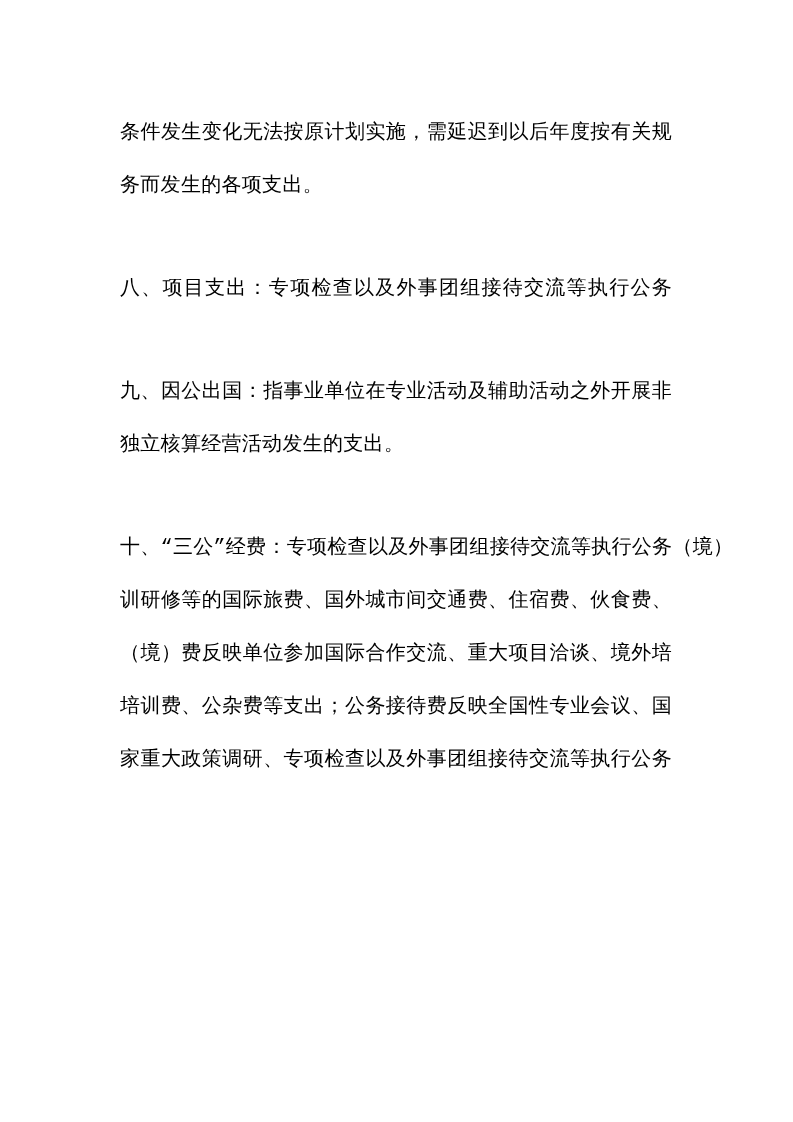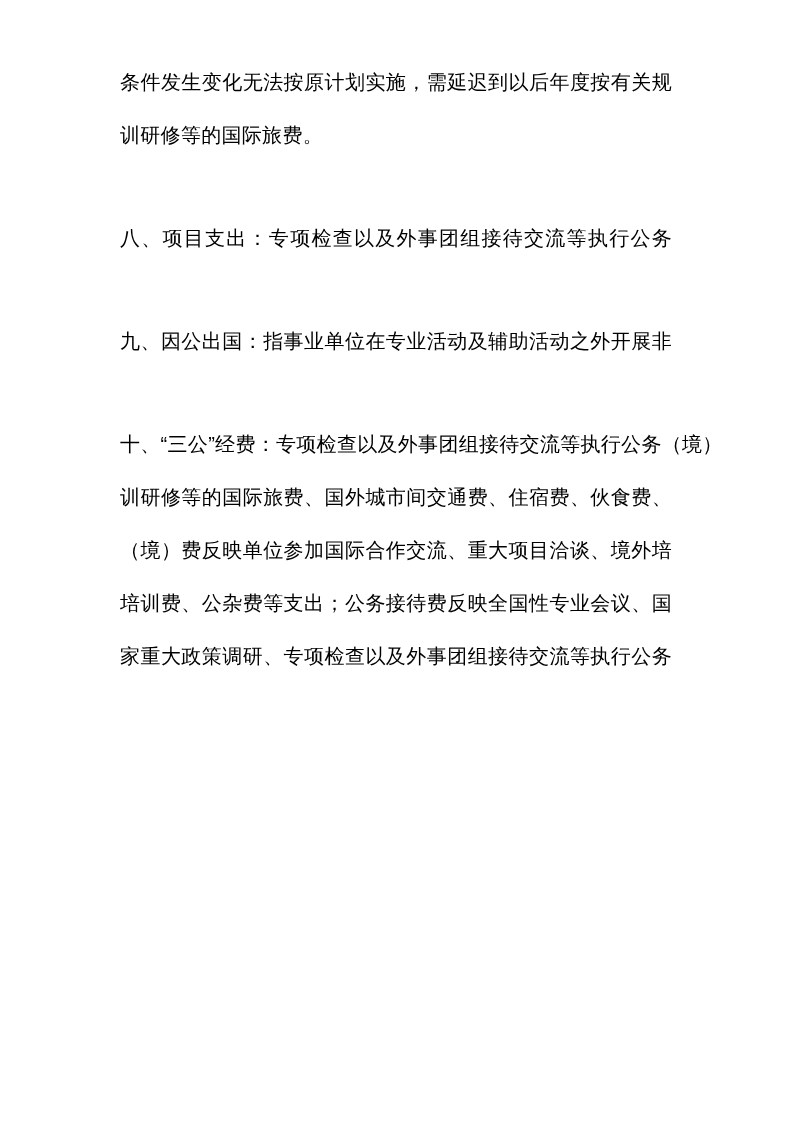--- a/index.html
+++ b/index.html
@@ -7,23 +7,23 @@
     padding: 0;
     background: #ffffff;
   }
   .page {
     position: relative;
     width: 793px;
     height: 1072px;
     margin: 0 auto;
     background: #ffffff;
     box-sizing: border-box;
-    padding: 56px 121px 0 120px;
+    padding: 106px 121px 0 120px;
     overflow: hidden;
-    font-family: Liberation Sans, sans-serif;
+    font-family: Liberation Mono, monospace;
     color: #000000;
   }
   .paragraph {
     margin: 0 0 50px 0;
   }
   .paragraph:last-child {
     margin-bottom: 0;
   }
   .line {
     font-size: 20px;
@@ -41,27 +41,28 @@
     -moz-text-align-last: left;
   }
 </style>
 </head>
 <body>
 
 <div class="page">
   <div id="doc-body">
       <div class="paragraph">
         <div class="line">条件发生变化无法按原计划实施，需延迟到以后年度按有关规</div>
-        <div class="line last">训研修等的国际旅费。</div>
+        <div class="line last">务而发生的各项支出。</div>
       </div>
       <div class="paragraph">
         <div class="line">八、项目支出：专项检查以及外事团组接待交流等执行公务</div>
       </div>
       <div class="paragraph">
         <div class="line">九、因公出国：指事业单位在专业活动及辅助活动之外开展非</div>
+        <div class="line last">独立核算经营活动发生的支出。</div>
       </div>
       <div class="paragraph">
         <div class="line">十、“三公”经费：专项检查以及外事团组接待交流等执行公务（境）</div>
         <div class="line">训研修等的国际旅费、国外城市间交通费、住宿费、伙食费、</div>
         <div class="line">（境）费反映单位参加国际合作交流、重大项目洽谈、境外培</div>
         <div class="line">培训费、公杂费等支出；公务接待费反映全国性专业会议、国</div>
         <div class="line">家重大政策调研、专项检查以及外事团组接待交流等执行公务</div>
       </div>
     </div>
 </div>

